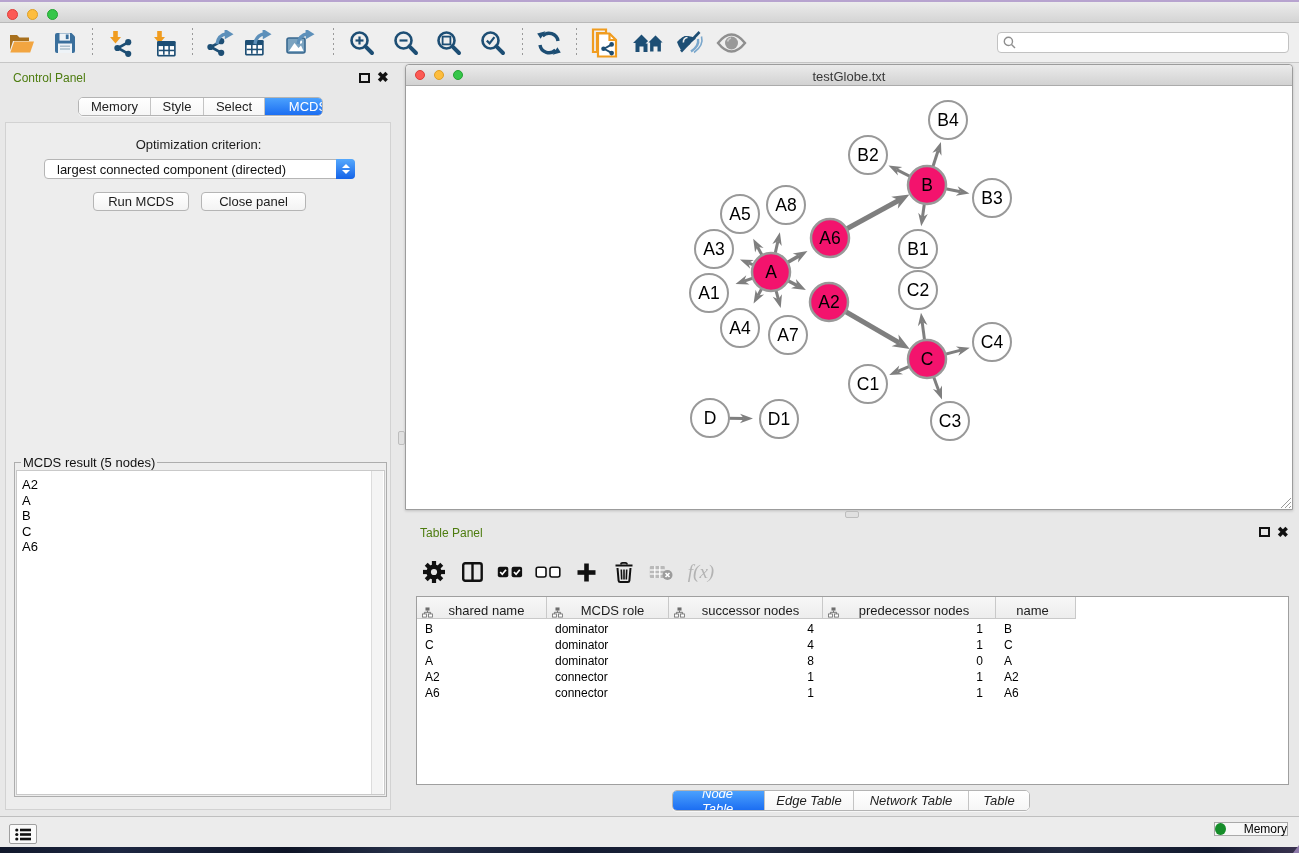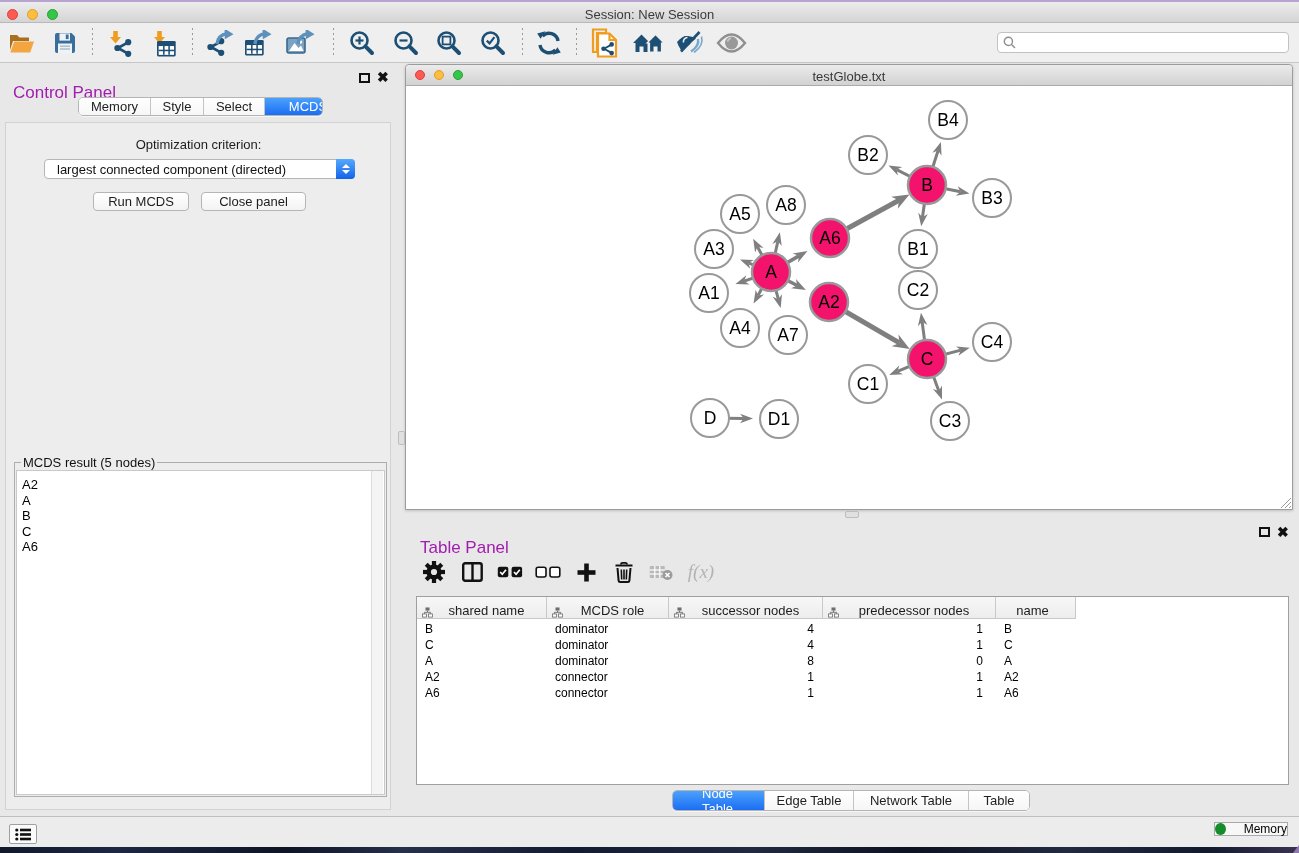--- a/index.html
+++ b/index.html
@@ -25,21 +25,21 @@
   
   #main-toolbar { left:0; top:23px; width:1299px; height:40px; background:#efefef; border-bottom:1px solid #c6c6c6; }
   .tb-icon { position:absolute; top:2px; width:36px; height:36px; display:flex; align-items:center; justify-content:center; }
   .tb-sep { position:absolute; top:5px; width:1px; height:30px;
     background-image:repeating-linear-gradient(#9a9a9a 0 2px, transparent 2px 5px); }
   #search-box { left:997px; top:32px; width:292px; height:21px; background:#fff; border:1px solid #c2c2c2; border-radius:4px; display:flex; align-items:center; }
   #search-box svg { margin-left:5px; }
   #search-input { border:none; outline:none; flex:1; height:17px; font-size:12px; background:transparent; padding:0 4px; }
 
   
-  .panel-titlebar-text { font-size:17px; color:#a21caf;margin-top:12px; }
+  .panel-titlebar-text { font-size:12px; color:#4d7c0f; }
   .float-icon { width:11px; height:10px; border:2px solid #111; display:inline-block; }
   .close-icon { font-size:14px; font-weight:bold; color:#111; line-height:10px; }
 
   
   #control-panel { left:0; top:64px; width:397px; height:752px; background:#e8e8e8; }
   #cp-title { left:13px; top:7px; }
   #cp-float { left:359px; top:9px; }
   #cp-close { left:377px; top:8px; }
   #cp-body { left:5px; top:58px; width:386px; height:688px; background:#ededed; border:1px solid #d2d2d2; }
 
@@ -89,41 +89,40 @@
 
   #table-box { left:416px; top:596px; width:873px; height:189px; background:#fff; border:1px solid #9f9f9f; overflow:hidden; }
   #table-header { position:absolute; left:0; top:0; height:22px; display:flex; }
   .th-cell { height:22px; background:linear-gradient(#f7f7f7,#ededed); border-right:1px solid #c9c9c9; border-bottom:1px solid #c9c9c9; display:flex; align-items:flex-end; font-size:13px; color:#1c1c1c; }
   .th-cell .th-ico { margin-left:5px; }
   .th-cell .th-label { flex:1; text-align:center; padding-right:6px; }
   .tr-row { position:absolute; left:0; height:16px; font-size:12px; color:#000; }
   .td-cell { position:absolute; top:0; height:16px; line-height:16px; white-space:nowrap; }
 
   #tp-tabs { left:672px; top:790px; height:21px; }
-  #tp-tabs .seg { font-size:13px; }
+  #tp-tabs .seg { font-size:13px;font-style:italic; }
 
   
   #status-bar { left:0; top:816px; width:1299px; height:31px; background:#ececec; border-top:1px solid #bfbfbf; }
   #list-btn { left:9px; top:824px; width:28px; height:20px; background:#fafafa; border:1px solid #9f9f9f; border-radius:2px; display:flex; align-items:center; justify-content:center; }
   #memory-btn { left:1214px; top:822px; width:74px; height:14px; background:#f7f7f7; border:1px solid #a9a9a9; display:flex; align-items:center; justify-content:center; gap:18px; }
   #memory-dot { width:12px; height:12px; border-radius:50%; background:#168d2a; }
   #memory-label { font-size:12px; color:#000; }
 </style>
 </head>
 <body>
 
 <div class="abs" id="wallpaper-top"></div>
 <div class="abs" id="wallpaper-bottom"></div>
 <div class="abs" id="wallpaper-corner"></div>
 
 <div class="abs" id="titlebar">
   <span class="tl red" style="left:7px"></span>
   <span class="tl yel" style="left:27px"></span>
   <span class="tl grn" style="left:47px"></span>
-  <div class="abs" id="app-title">Session: New Session</div>
 </div>
 
 <div class="abs" id="main-toolbar">
     <div class="tb-icon" style="left: 3px;">
       <span style="display:flex">
         <svg width="27" height="24" viewBox="0 0 27 24">
      <path d="M2,4 L9,4 L11.5,6.5 L21,6.5 L21,10 L5,10 L2,19 Z" fill="#a8701d"></path>
      <path d="M6.2,10.5 L26,10.5 L22.2,21.5 L2.3,21.5 Z" fill="#f2a541"></path>
         </svg>
       </span>

